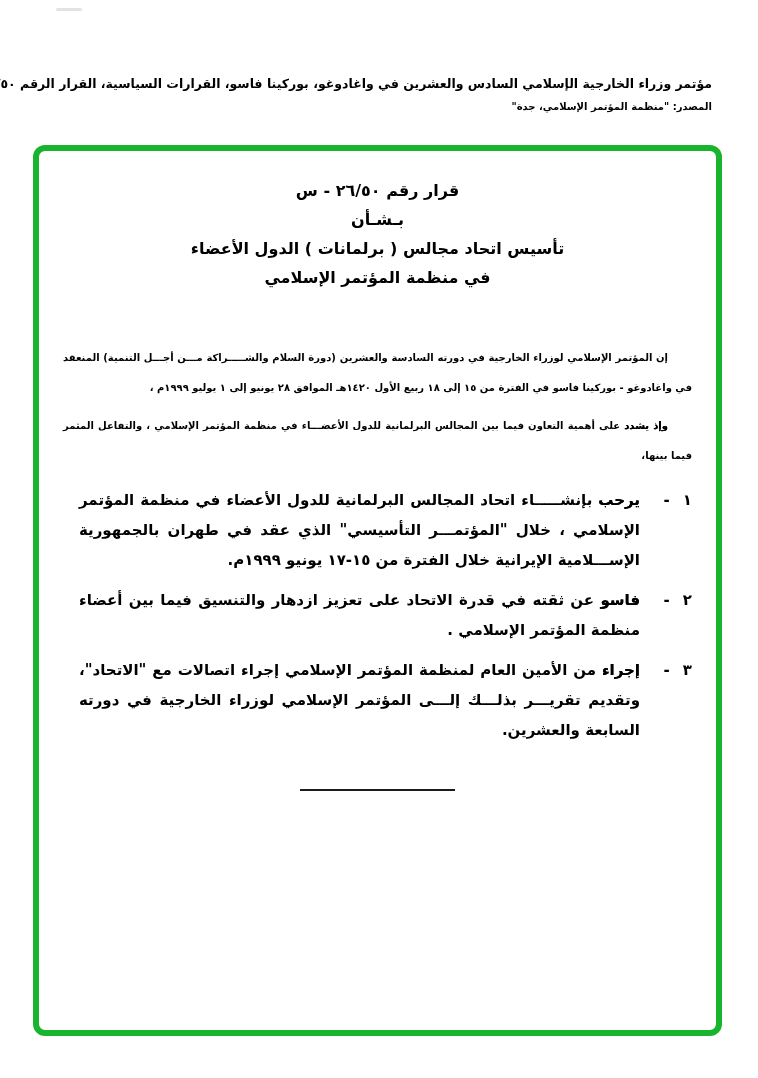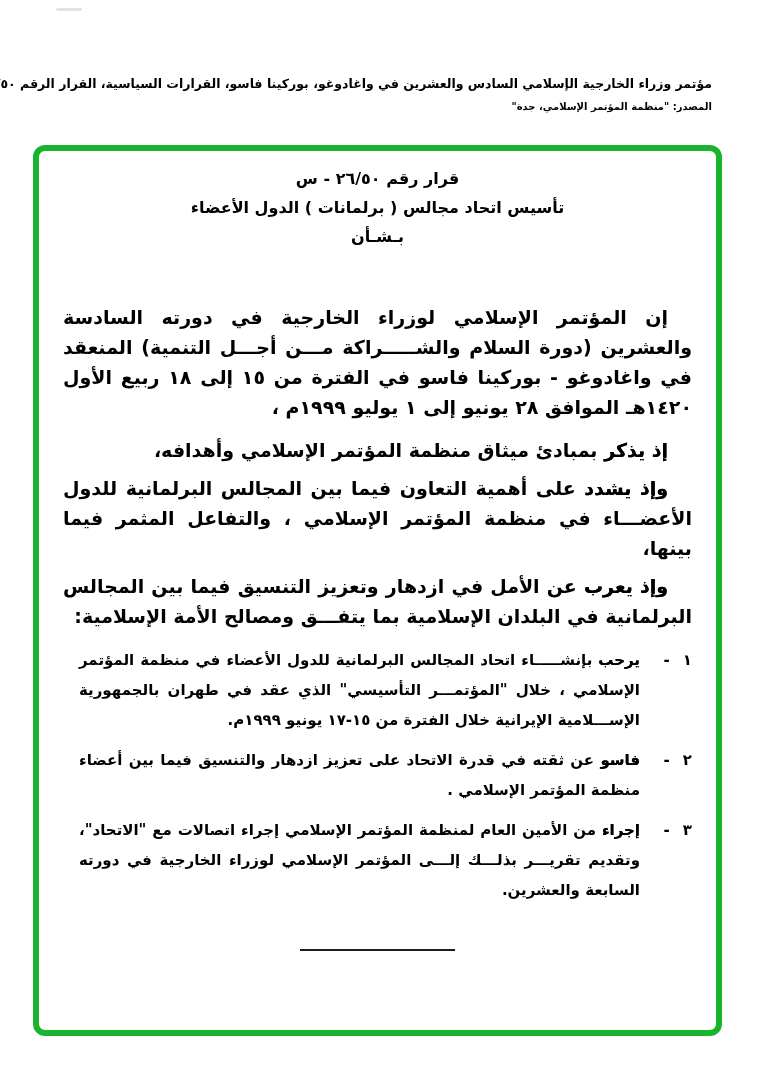--- a/index.html
+++ b/index.html
@@ -30,28 +30,28 @@
   .green-box{
     position:absolute;left:33px;top:145px;
     width:689px;height:891px;
     box-sizing:border-box;
     border:6px solid #19b42e;
     border-radius:12px;
     padding:0 24px;
     direction:rtl;
   }
   .title-block{
-    margin-top:13px;
+    margin-top:25px;
     text-align:center;
     font-weight:bold;
     font-size:16px;line-height:29px;
   }
   .body-text p{
     margin:0;
-    font-size:19px;font-weight:bold;
+    font-size:10px;font-weight:bold;
     line-height:30px;
     text-align:justify;
     text-indent:24px;
   }
   .lead{ text-shadow:0 0 0.6px #000; }
   p.p1{margin-top:51px;}
   p.p2{margin-top:13px;}
   p.p3{margin-top:13px;}
   p.p4{margin-top:8px;}
   p.p5{margin-top:8px;}
@@ -86,40 +86,33 @@
 
   <div class="doc-header">
     <div class="line1">مؤتمر وزراء الخارجية الإسلامي السادس والعشرين في واغادوغو، بوركينا فاسو، القرارات السياسية، القرار الرقم ٢٦/٥٠-س</div>
     <div class="line2">المصدر:  "منظمة المؤتمر الإسلامي، جدة"</div>
   </div>
 
   <div class="green-box">
 
     <div class="title-block">
       <div>قرار رقم ٢٦/٥٠ - س</div>
+      <div>بـشـأن</div>
       <div>تأسيس اتحاد مجالس ( برلمانات ) الدول الأعضاء</div>
-      <div>بـشـأن</div>
+      <div>في منظمة المؤتمر الإسلامي</div>
     </div>
 
     <div class="body-text">
       <p class="p1">
         <span class="lead"></span>
         <span>إن المؤتمر الإسلامي لوزراء الخارجية في دورته السادسة والعشرين (دورة السلام والشـــــراكة مـــن أجـــل التنمية) المنعقد في واغادوغو - بوركينا فاسو في الفترة من ١٥ إلى ١٨ ربيع الأول ١٤٢٠هـ الموافق ٢٨ يونيو إلى ١ يوليو ١٩٩٩م ،</span>
       </p>
-      <p class="p2">
-        <span class="lead">إذ يذكر</span>
-        <span>بمبادئ ميثاق منظمة المؤتمر الإسلامي وأهدافه،</span>
-      </p>
       <p class="p4">
         <span class="lead">وإذ يشدد</span>
         <span>على أهمية التعاون فيما بين المجالس البرلمانية للدول الأعضـــاء في منظمة المؤتمر الإسلامي ، والتفاعل المثمر فيما بينها،</span>
-      </p>
-      <p class="p5">
-        <span class="lead">وإذ يعرب</span>
-        <span>عن الأمل في ازدهار وتعزيز التنسيق فيما بين المجالس البرلمانية في البلدان الإسلامية بما يتفـــق ومصالح الأمة الإسلامية:</span>
       </p>
     </div>
 
     <div class="item item1">
       <div class="marker">١ -</div>
       <div class="itext">
         <span class="lead">يرحب</span>
         <span>بإنشـــــاء اتحاد المجالس البرلمانية للدول الأعضاء في منظمة المؤتمر الإسلامي ، خلال "المؤتمـــر التأسيسي" الذي عقد في طهران بالجمهورية الإســـلامية الإيرانية خلال الفترة من ١٥-١٧ يونيو ١٩٩٩م.</span>
       </div>
     </div>

